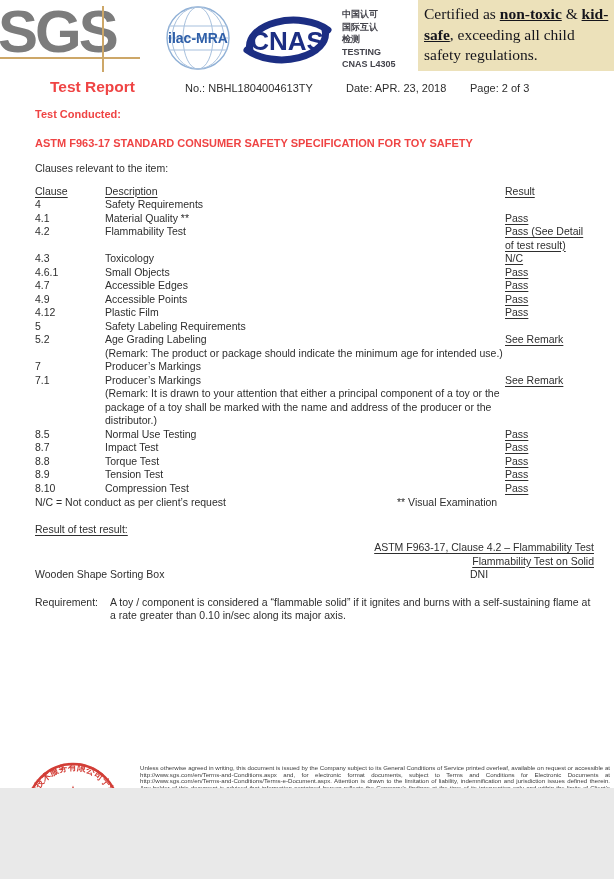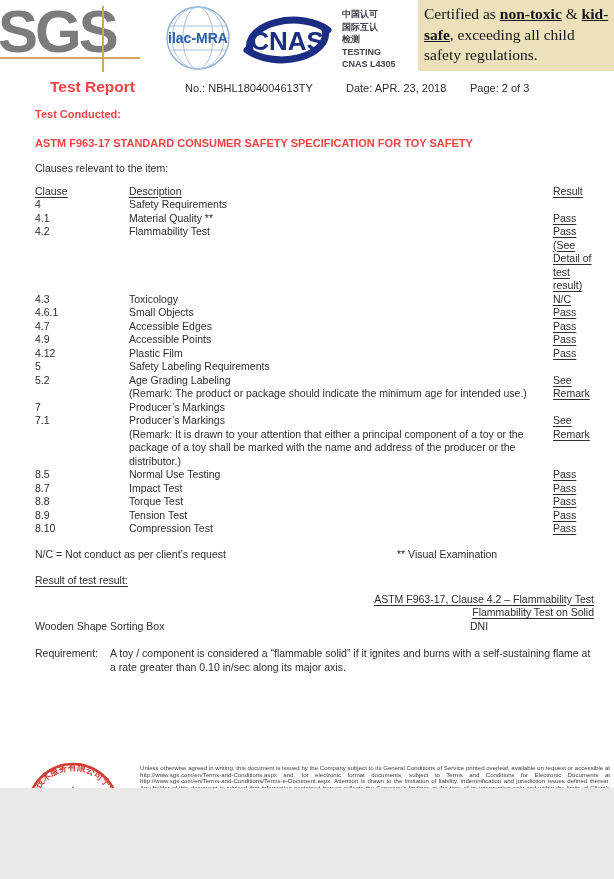--- a/index.html
+++ b/index.html
@@ -25,25 +25,25 @@
   .report-page{position:absolute;left:470px;top:82px;font-size:11px;}
   
   .main{padding:0 20px 0 35px;font-size:10.5px;line-height:13.5px;}
   .b{font-weight:bold;color:#ef4444;}
   .uline{text-decoration:underline;text-underline-offset:2px;}
   .mt-conducted{margin-top:0;font-size:11px;}
   .mt-standard{margin-top:15px;font-size:11px;}
   .mt-specified{margin-top:10px;width:520px;}
   .mt-intro{margin-top:12px;}
   .clause-table{margin-top:9px;}
-  .trow{display:grid;grid-template-columns:70px 400px 1fr;align-items:start;gap:24px;}
+  .trow{display:grid;grid-template-columns:70px 400px 1fr;align-items:start;}
   .thead span{text-decoration:underline;text-underline-offset:2px;}
   .c-desc{min-width:0;}
   .remark{width:420px;}
-  .footnote-row{display:grid;grid-template-columns:362px auto;margin-top:12px;}
+  .footnote-row{display:grid;grid-template-columns:362px auto;margin-top:1px;}
   .detail-head{margin-top:13px;}
   .detail-sub{margin-top:5px;text-align:right;}
   .sample-grid{display:grid;grid-template-columns:435px auto;}
   .sample-head{margin-top:14px;}
   .req{display:flex;margin-top:14px;}
   .req-label{width:75px;flex:0 0 75px;}
   .req-text{flex:1;width:470px;}
   
   .footer{position:absolute;left:0;top:756px;width:614px;height:123px;}
   .stamp{position:absolute;left:24px;top:4px;width:98px;height:98px;opacity:.92;}

